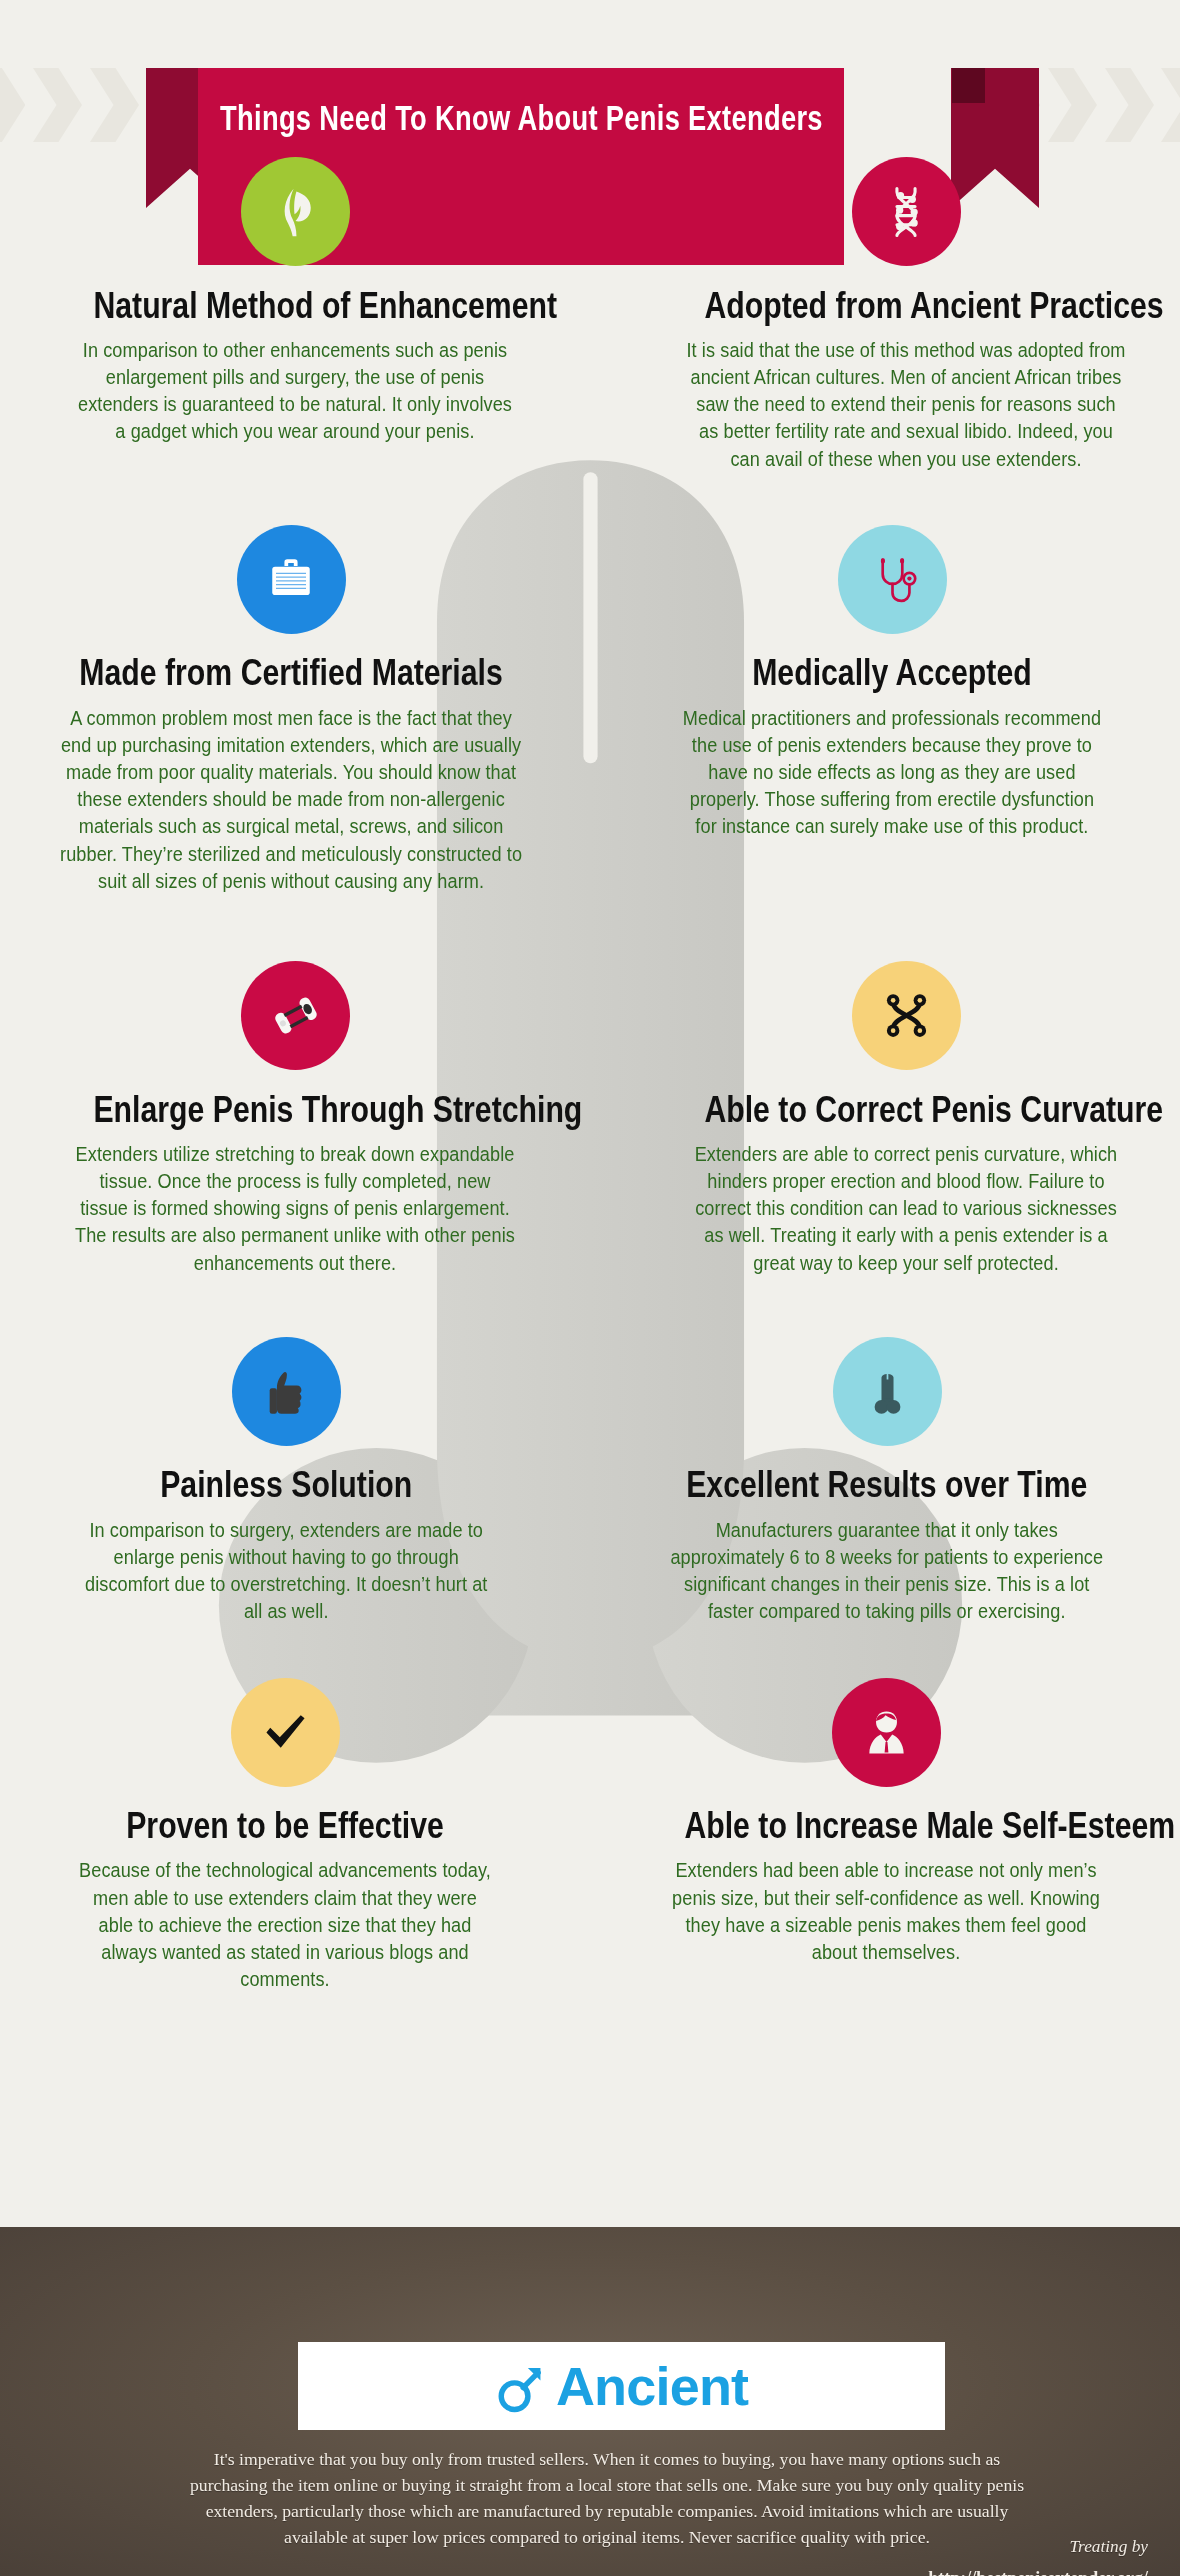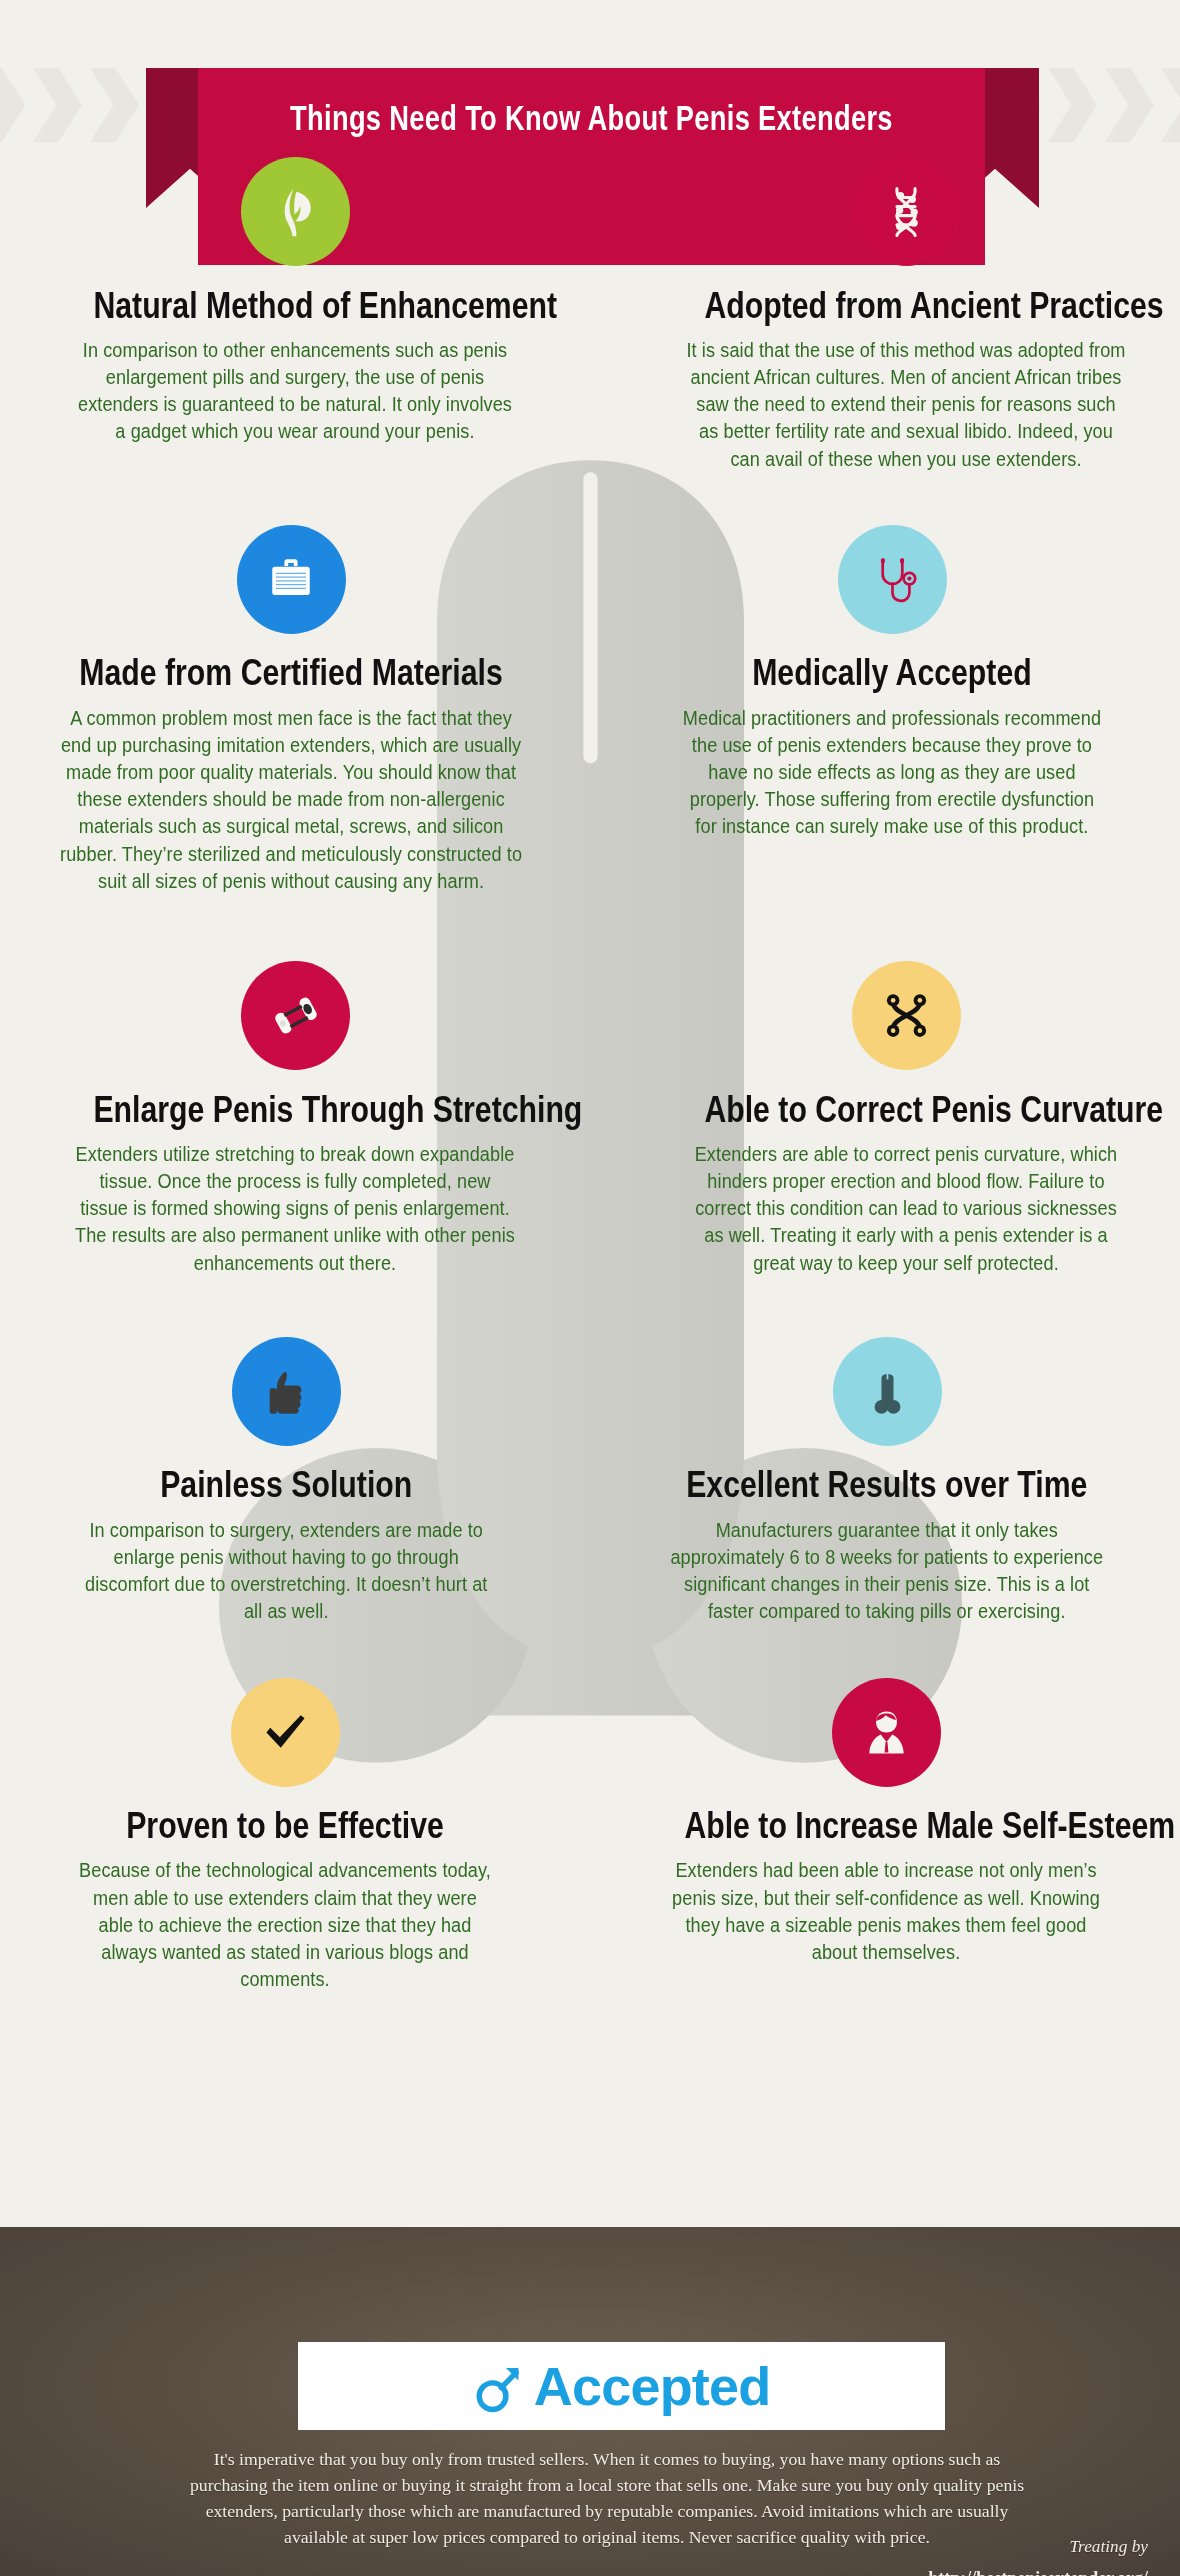--- a/index.html
+++ b/index.html
@@ -44,21 +44,21 @@
     z-index:6;
   }
   .ribbon-fold{
     position:absolute; top:68px; width:33px; height:35px;
     background:#5e0720;
     z-index:7;
   }
   #ribbon-bar{
     position:absolute;
     left:198px; top:68px;
-    width:787px; height:197px;
+    width:646px; height:197px;
     background:#c30a41;
     z-index:8;
     display:flex;
     align-items:flex-start;
     justify-content:center;
   }
   #ribbon-title{
     margin-top:30px;
     color:#ffffff;
     font-size:35px;
@@ -404,21 +404,21 @@
 
   <div id="footer">
     <div id="logo-box">
       <div id="logo-text">
         <svg id="mars-icon" width="47" height="58" viewBox="0 0 60 74">
           <circle cx="25" cy="50" r="17" fill="none" stroke="#1ba1e2" stroke-width="7"></circle>
           <path d="M36 39 L55 20" stroke="#1ba1e2" stroke-width="7" stroke-linecap="round"></path>
           <path d="M42 14 L58 14 L58 30 Z" fill="#1ba1e2"></path>
         </svg>
         <span style="width:12.6px;display:inline-block"></span>
-        <span class="blue">Accepted</span>
+        <span class="blue">Ancient</span>
       </div>
     </div>
 
     <div id="footer-para">It's imperative that you buy only from trusted sellers. When it comes to buying, you have many options such as purchasing the item online or buying it straight from a local store that sells one. Make sure you buy only quality penis extenders, particularly those which are manufactured by reputable companies. Avoid imitations which are usually available at super low prices compared to original items. Never sacrifice quality with price.</div>
 
     <div id="powered">
       <span>Treating by</span>
       <span class="url">http://bestpenisextender.org/</span>
     </div>
   </div>

